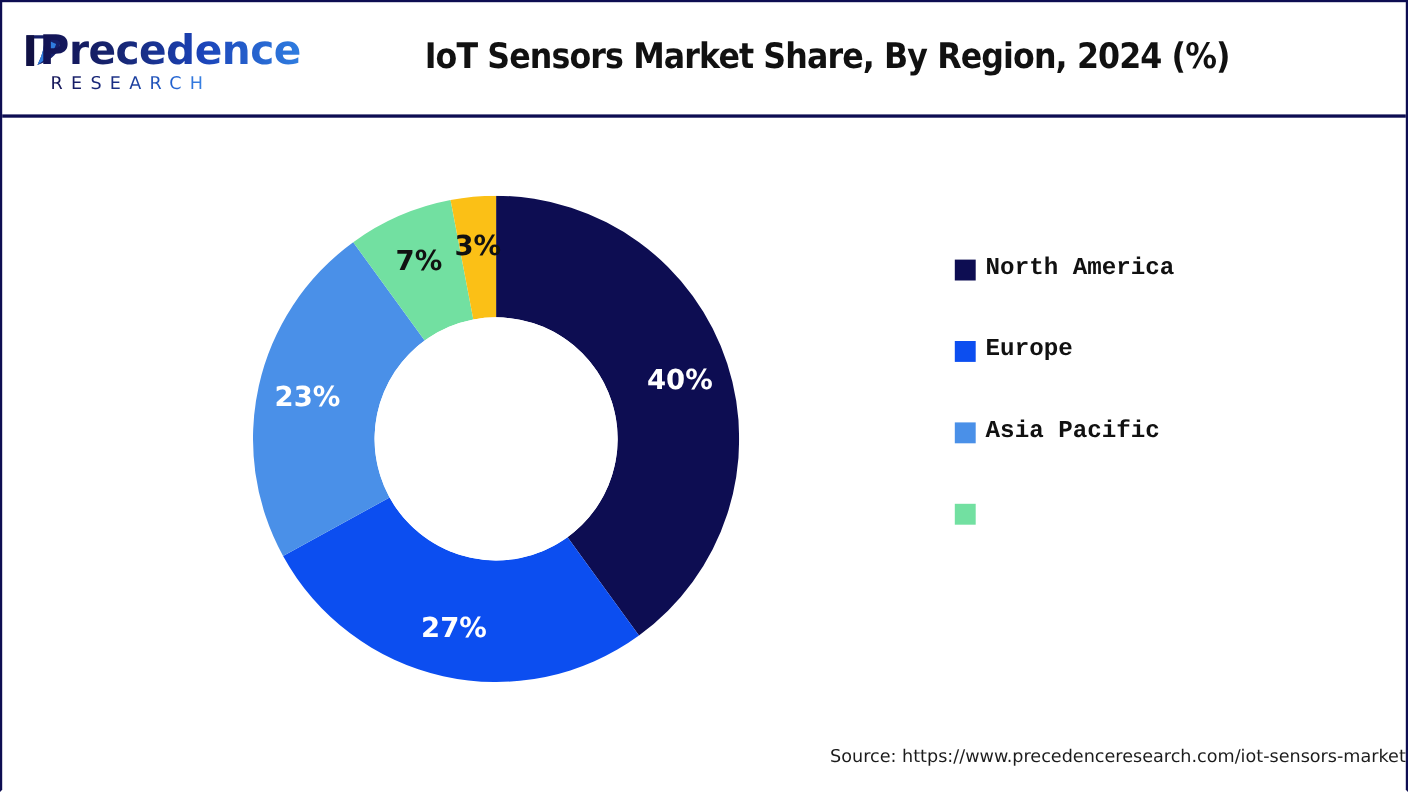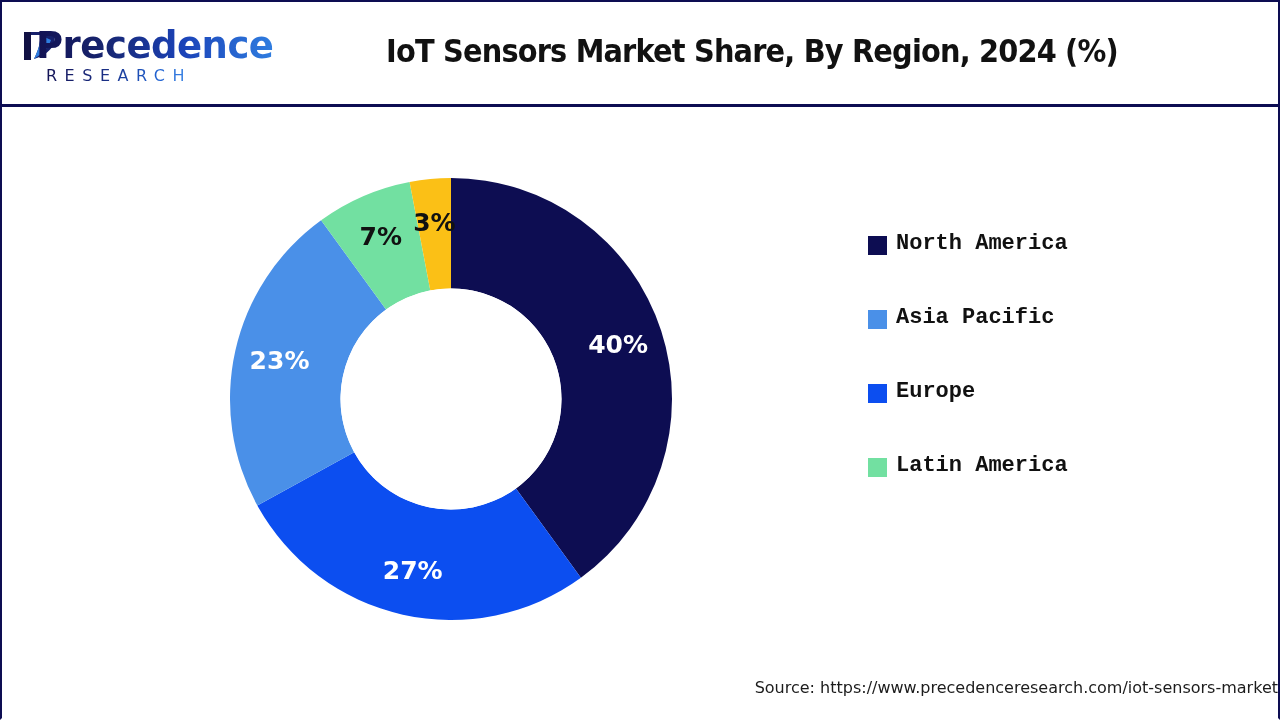--- a/index.html
+++ b/index.html
@@ -195,27 +195,26 @@
         </g>
     </svg>
   </div>
 
   <div id="legend">
       <div class="legend-item">
         <span class="legend-swatch" style="background: rgb(13, 13, 82);"></span>
         <span class="legend-label">North America</span>
       </div>
       <div class="legend-item">
+        <span class="legend-swatch" style="background: rgb(12, 78, 240);"></span>
+        <span class="legend-label">Europe</span>
+      </div>
+      <div class="legend-item">
         <span class="legend-swatch" style="background: rgb(74, 144, 232);"></span>
         <span class="legend-label">Asia Pacific</span>
       </div>
       <div class="legend-item">
-        <span class="legend-swatch" style="background: rgb(12, 78, 240);"></span>
-        <span class="legend-label">Europe</span>
-      </div>
-      <div class="legend-item">
         <span class="legend-swatch" style="background: rgb(114, 224, 161);"></span>
-        <span class="legend-label">Latin America</span>
       </div>
     </div>
 
   <div id="source">Source: https://www.precedenceresearch.com/iot-sensors-market</div>
 </div>
 
 </body></html>

